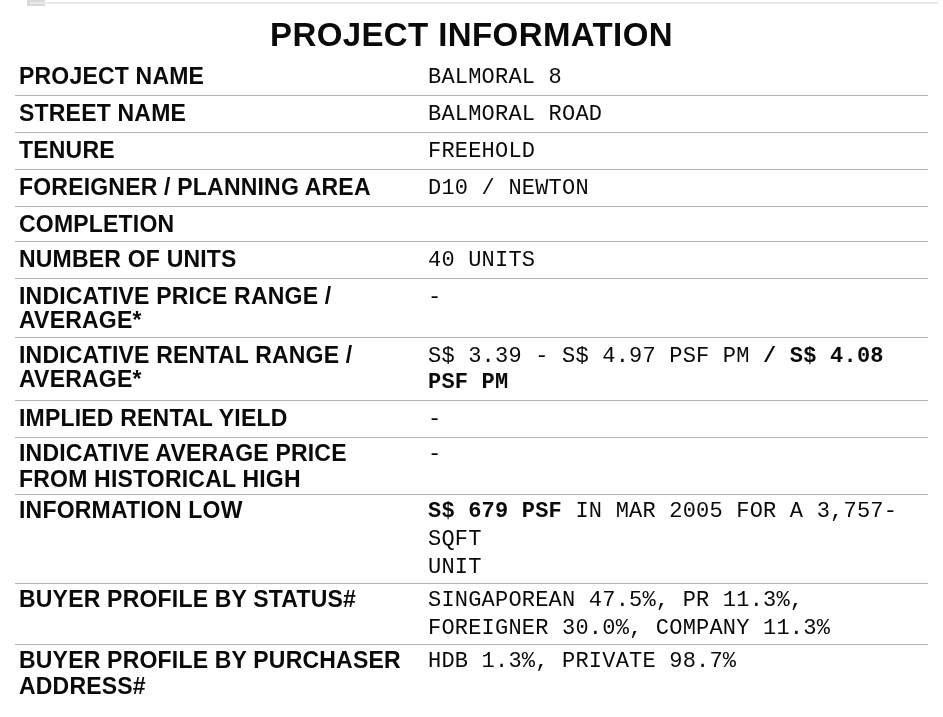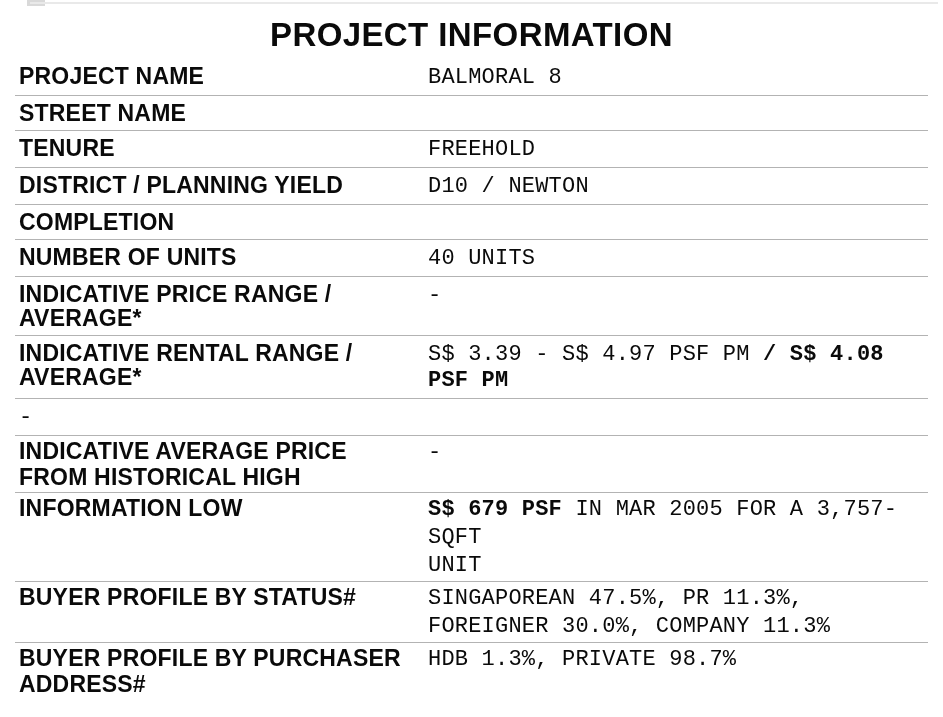--- a/index.html
+++ b/index.html
@@ -61,47 +61,49 @@
 
 <div class="container">
   <div class="title">PROJECT INFORMATION</div>
   <div class="rows">
       <div class="row">
     <div class="cell label">PROJECT NAME</div>
     <div class="cell value"><span class="part">BALMORAL 8</span></div>
   </div>
       <div class="row">
     <div class="cell label">STREET NAME</div>
+    <div class="cell value"><span class="part">BALMORAL ROAD</span></div>
   </div>
       <div class="row">
     <div class="cell label">TENURE</div>
     <div class="cell value"><span class="part">FREEHOLD</span></div>
   </div>
       <div class="row">
-    <div class="cell label">DISTRICT / PLANNING YIELD</div>
+    <div class="cell label">FOREIGNER / PLANNING AREA</div>
     <div class="cell value"><span class="part">D10 / NEWTON</span></div>
   </div>
       <div class="row">
     <div class="cell label">COMPLETION</div>
   </div>
       <div class="row">
     <div class="cell label">NUMBER OF UNITS</div>
     <div class="cell value"><span class="part">40 UNITS</span></div>
   </div>
       <div class="row">
     <div class="cell label">INDICATIVE PRICE RANGE /
 AVERAGE*</div>
     <div class="cell value"><span class="part">-</span></div>
   </div>
       <div class="row">
     <div class="cell label">INDICATIVE RENTAL RANGE /
 AVERAGE*</div>
     <div class="cell value"><span class="part">S$ 3.39 - S$ 4.97 PSF PM </span><span class="part bold">/ S$ 4.08 PSF PM</span></div>
   </div>
       <div class="row">
+    <div class="cell label">IMPLIED RENTAL YIELD</div>
     <div class="cell value"><span class="part">-</span></div>
   </div>
       <div class="row tight">
     <div class="cell label">INDICATIVE AVERAGE PRICE
 FROM HISTORICAL HIGH</div>
     <div class="cell value"><span class="part">-</span></div>
   </div>
       <div class="row tight">
     <div class="cell label">INFORMATION LOW</div>
     <div class="cell value"><span class="part bold">S$ 679 PSF</span><span class="part"> IN MAR 2005 FOR A 3,757-SQFT

